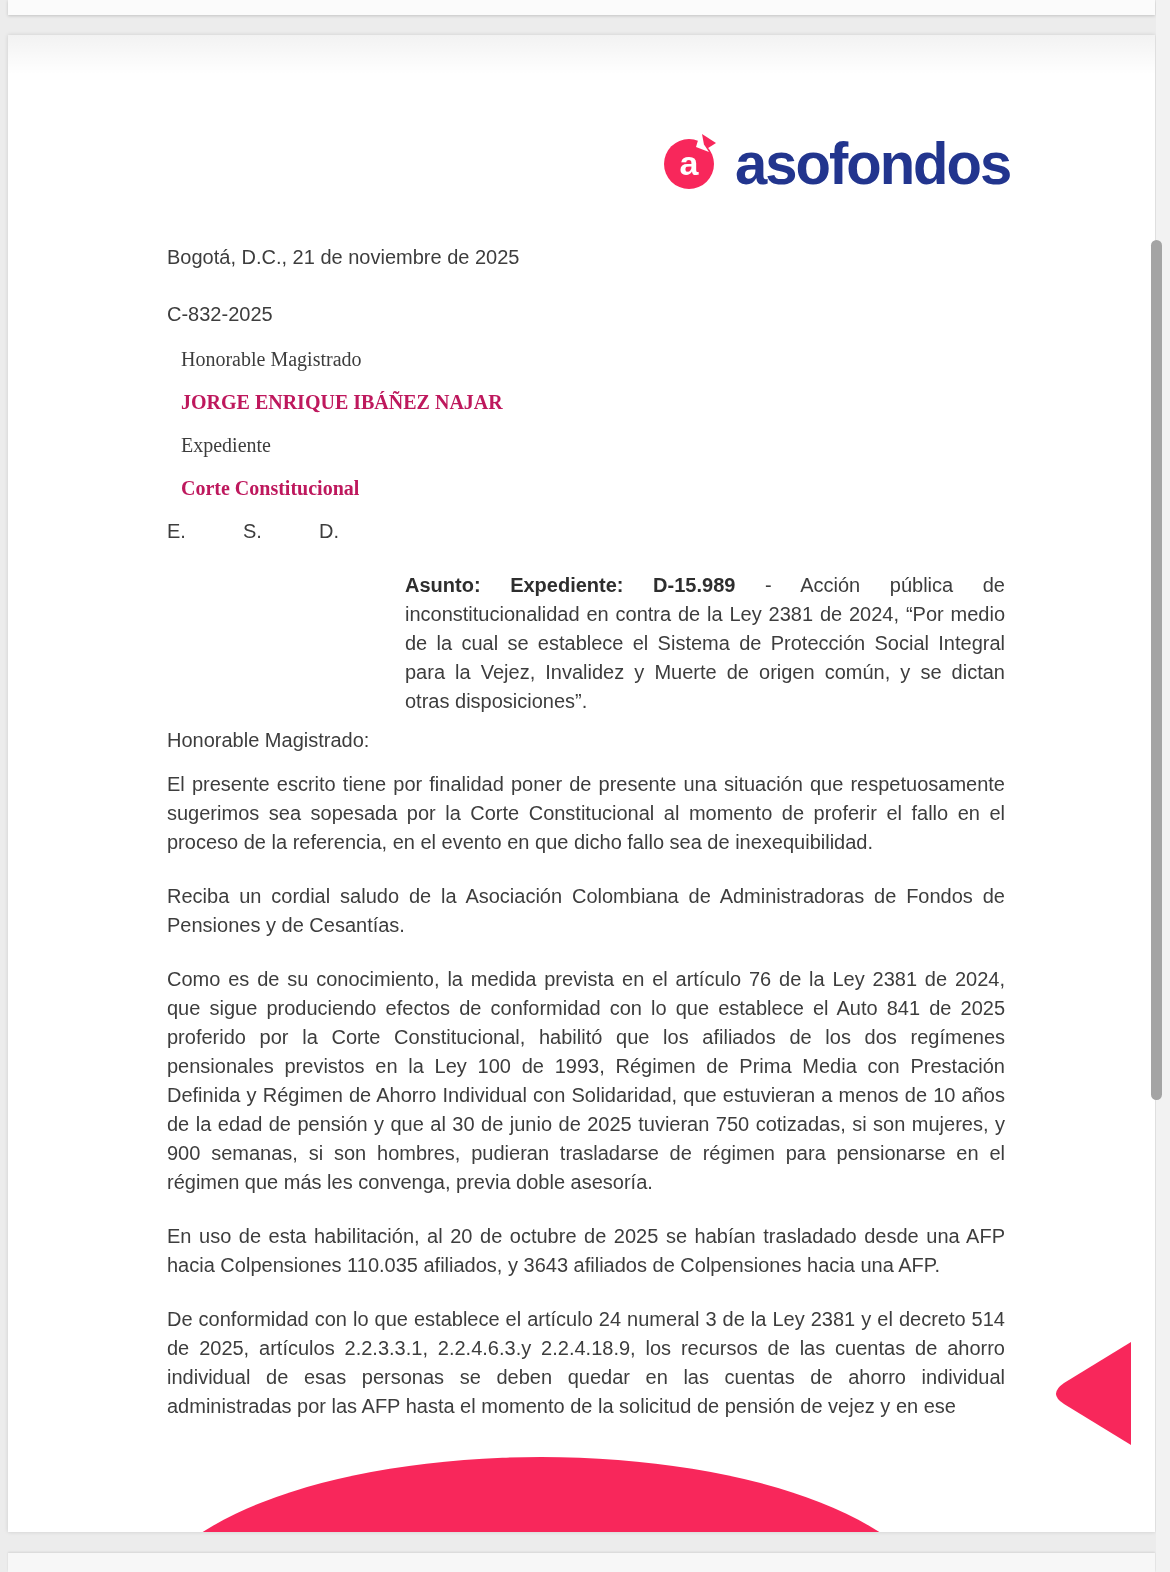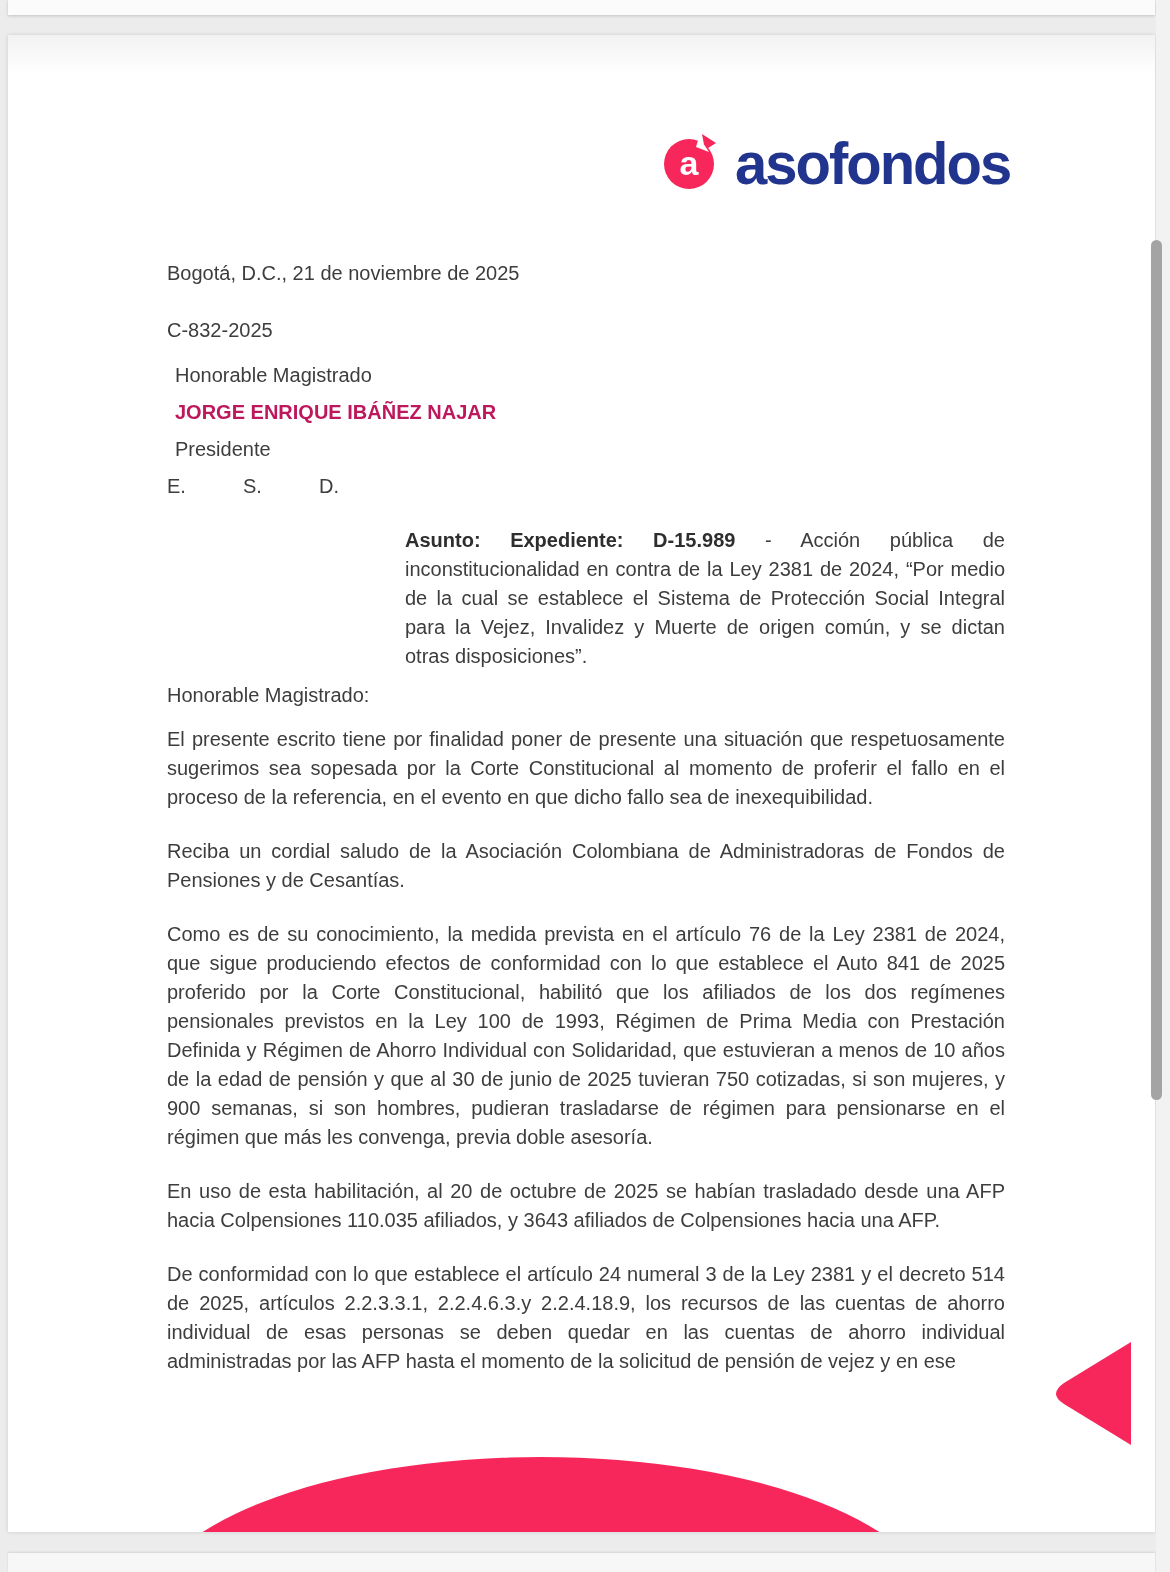--- a/index.html
+++ b/index.html
@@ -38,26 +38,26 @@
   
   .logo{
     position:absolute;top:98px;left:655px;display:flex;align-items:center;gap:16px;
   }
   .logo-word{
     font-size:58px;font-weight:bold;letter-spacing:-2px;color:#22358E;
     line-height:1;transform:scaleY(1.02);
   }
   
   .content{
-    position:absolute;left:159px;top:224px;width:838px;
+    position:absolute;left:159px;top:208px;width:838px;
     color:#3d3d3d;font-size:20px;line-height:29px;
   }
   .date-line{margin:0 0 28px 0;}
   .ref-line{margin:0 0 16px 0;}
-  .recipient p{margin:8px;}
+  .recipient p{margin:14px;font-family:Liberation Serif, serif;}
   .recipient .strong{font-weight:bold;color:#be185d;}
   .esd{display:flex;margin:0 0 25px 0;}
   .esd span{width:76px;}
   .subject{
     margin:0 12px 10px 238px;width:600px;text-align:justify;
   }
   .subject .strong{font-weight:bold;color:#2e2e2e;}
   .salutation{margin:0 0 15px 0;}
   .paragraphs p{
     margin:0 0 25px 0;text-align:justify;
@@ -89,21 +89,22 @@
     <span class="logo-word">asofondos</span>
   </div>
 
   <div class="content">
     <p class="date-line">Bogotá, D.C., 21 de noviembre de 2025</p>
     <p class="ref-line">C-832-2025</p>
 
     <div class="recipient">
       <p>Honorable Magistrado</p>
       <p class="strong">JORGE ENRIQUE IBÁÑEZ NAJAR</p>
-      <p>Presidente</p>
+      <p>Expediente</p>
+      <p class="strong">Corte Constitucional</p>
       <div class="esd">
         <span>E.</span>
         <span>S.</span>
         <span>D.</span>
       </div>
     </div>
 
     <p class="subject"><span class="strong">Asunto: Expediente: D-15.989</span><span> - Acción pública de inconstitucionalidad en contra de la Ley 2381 de 2024, “Por medio de la cual se establece el Sistema de Protección Social Integral para la Vejez, Invalidez y Muerte de origen común, y se dictan otras disposiciones”.</span></p>
 
     <p class="salutation">Honorable Magistrado:</p>

